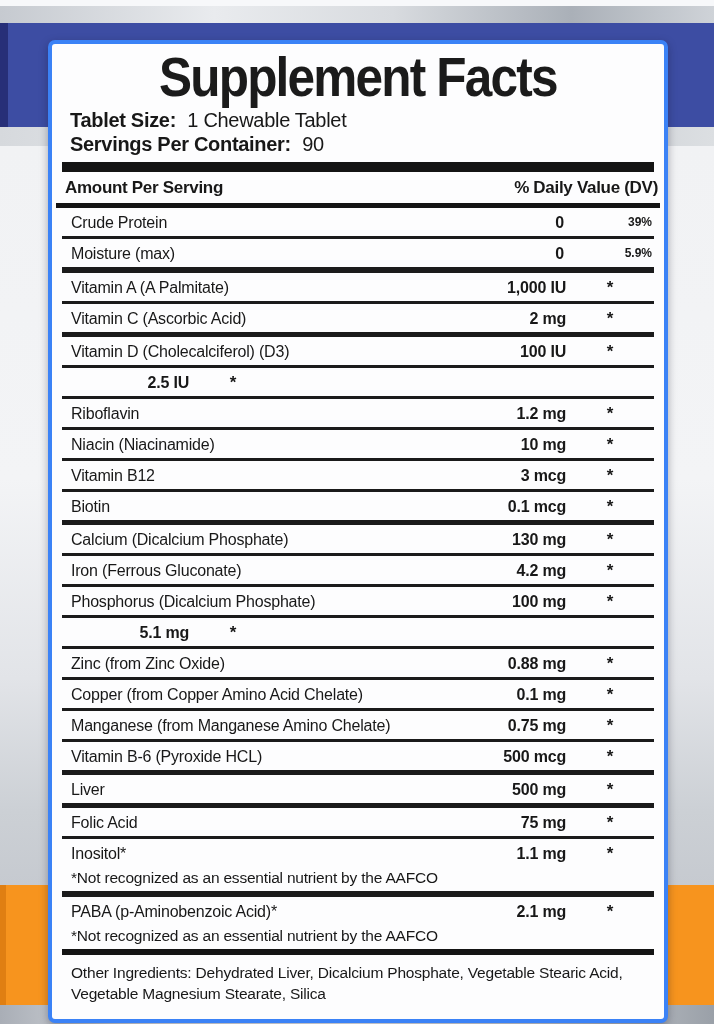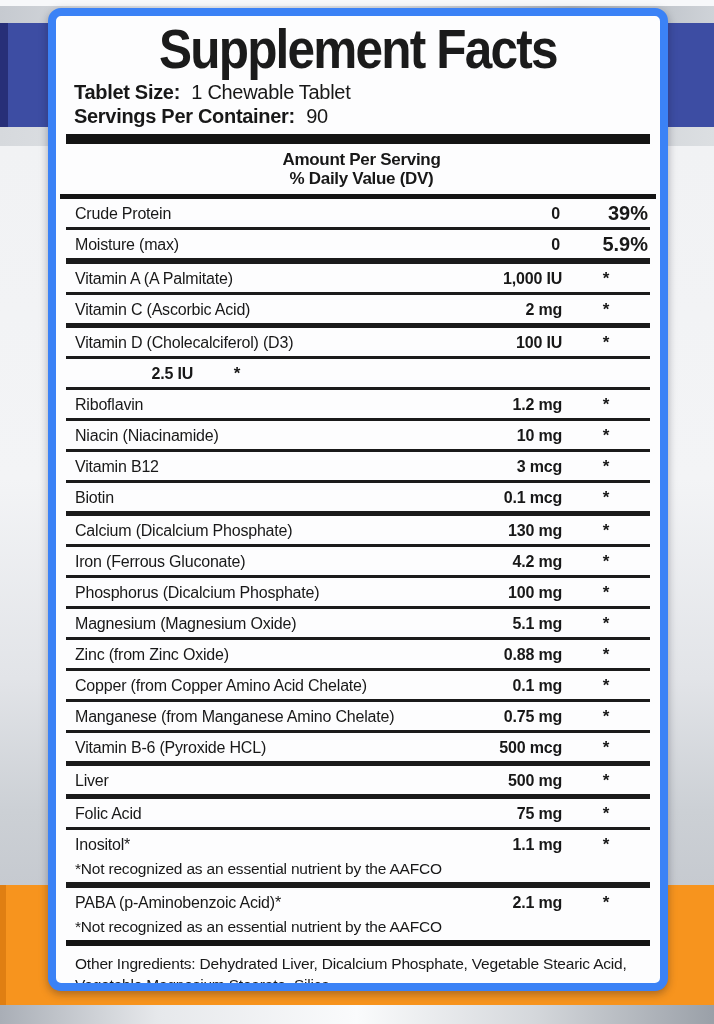--- a/index.html
+++ b/index.html
@@ -16,51 +16,51 @@
   .bg-stripmid{top:127px;height:19px;
     background:linear-gradient(90deg,#d6d9dd 0%,#e9ebee 35%,#c3c7cd 70%,#dcdfe2 100%);}
   .bg-mid{top:146px;height:739px;
     background:linear-gradient(180deg,#f1f2f4 0%,#f3f4f6 45%,#e2e4e8 72%,#ccd0d5 90%,#c6cad0 100%);}
   .bg-orange{top:885px;height:120px;
     background:linear-gradient(90deg,#e07f12 0px,#e07f12 6px,#f7941e 6px,#f7941e 100%);}
   .bg-stripbottom{top:1005px;height:19px;
     background:linear-gradient(90deg,#a9aeb6 0%,#e6e8eb 22%,#fafbfc 50%,#d4d7db 75%,#9aa0a8 100%);}
 
   
-  .panel{position:absolute;left:48px;top:8px;width:620px;height:983px;
-         box-sizing:border-box;border:8px solid #3b82f6;border-radius:13px;
+  .panel{position:absolute;left:48px;top:40px;width:620px;height:983px;
+         box-sizing:border-box;border:4px solid #3b82f6;border-radius:7px;
          background:#fdfdfe;box-shadow:0 3px 8px rgba(20,20,40,.35);overflow:hidden;}
 
   .title{ text-align:center;margin-top:2px;height:62px;line-height:62px;white-space:nowrap;}
   .title span{display:inline-block;font-size:55px;font-weight:bold;letter-spacing:-2px;
               transform:scaleX(.9);transform-origin:center;color:#1b1b1b;}
 
   .serving{padding:0 0 0 18px;height:48px;}
   .serving .line{font-size:20px;line-height:24px;letter-spacing:-.3px;white-space:nowrap;}
   .serving .lbl{font-weight:bold;}
   .serving .val{font-weight:normal;padding-left:6px;}
 
   .bar{height:10px;background:#141414;margin:6px 10px 0 10px;}
 
   .hdr{display:flex;justify-content:space-between;align-items:center;
-       margin:0 4px;padding:6px 2px 6px 9px;border-bottom:5px solid #141414;flex-direction:column;}
+       margin:0 4px;padding:6px 2px 6px 9px;border-bottom:5px solid #141414;}
   .hdr span{font-size:17px;font-weight:bold;letter-spacing:-.3px;line-height:19px;}
 
   .rows{margin:0 10px;}
   .row{display:flex;align-items:flex-start;padding:4.5px 0 4.5px 9px;
        border-top:3px solid #1b1b1b;}
   .rows .row:first-child{border-top:none;}
   .row.sep-thick{border-top-width:5px;}
   .row.sep-xthick{border-top-width:6px;}
   .name-col{flex:1;min-width:0;}
   .name{font-size:16px;line-height:19px;letter-spacing:-.2px;}
   .note{display:block;font-size:15.5px;line-height:19px;padding-top:5px;letter-spacing:-.2px;}
   .amount{width:118px;text-align:right;font-weight:bold;font-size:16px;line-height:19px;
           letter-spacing:-.2px;white-space:nowrap;}
-  .dv{width:88px;font-weight:bold;font-size:20px;line-height:19px;}
+  .dv{width:88px;font-weight:bold;font-size:12px;line-height:19px;}
   .dv.pct{text-align:right;padding-right:2px;}
   .dv.star{text-align:center;font-size:17px;}
 
   .other{margin:0 10px;border-top:6px solid #141414;padding:7px 4px 7px 9px;
          font-size:15.5px;line-height:21px;letter-spacing:-.2px;}
 </style>
 </head>
 <body>
 
 <div class="page">
@@ -192,24 +192,20 @@
   </div>
         <div class="row sep-thin">
     <div class="name-col">
       <span class="name">Phosphorus (Dicalcium Phosphate)</span>
       
     </div>
     <span class="amount">100 mg</span>
     <span class="dv star">*</span>
   </div>
         <div class="row sep-thin">
-    <div class="name-col">
-      <span class="name">Magnesium (Magnesium Oxide)</span>
-      
-    </div>
     <span class="amount">5.1 mg</span>
     <span class="dv star">*</span>
   </div>
         <div class="row sep-thin">
     <div class="name-col">
       <span class="name">Zinc (from Zinc Oxide)</span>
       
     </div>
     <span class="amount">0.88 mg</span>
     <span class="dv star">*</span>

